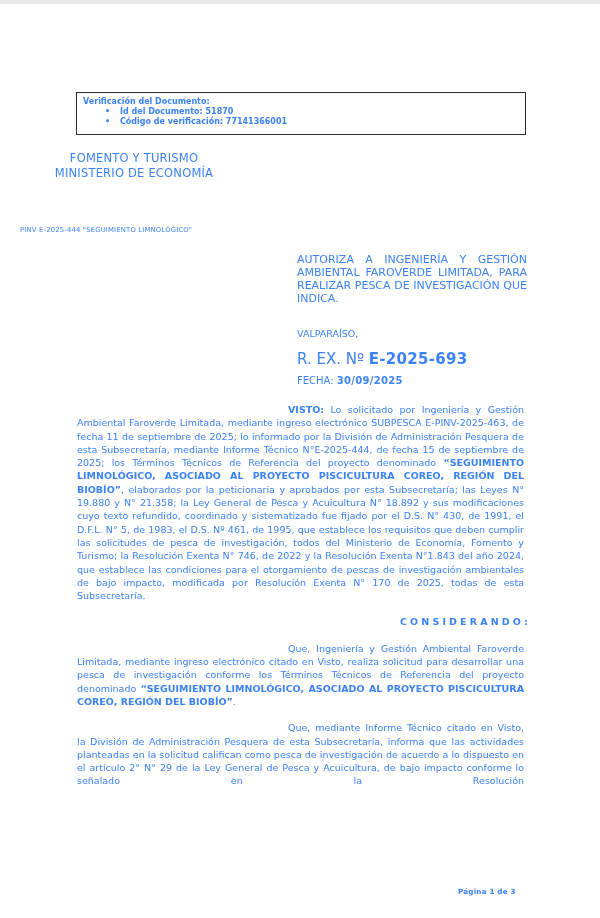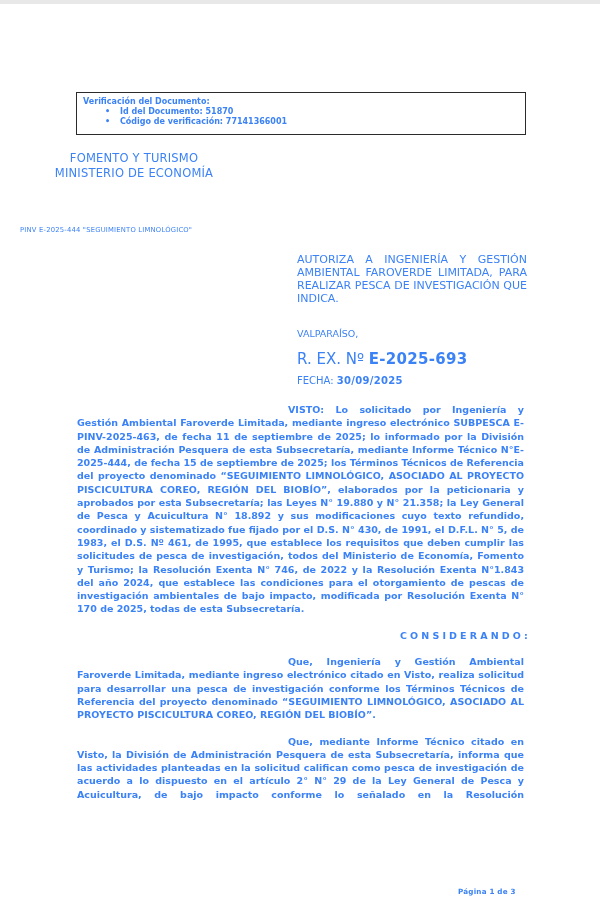--- a/index.html
+++ b/index.html
@@ -84,21 +84,21 @@
 
   
   .body-text {
     position: absolute;
     left: 77px; top: 399px;
     width: 447px;
     font-size: 9.5px;
     line-height: 13.3px;
     text-align: justify;
   }
-  .body-text p { margin: 0 0 13px; text-indent: 211px; font-weight: bold; }
+  .body-text p { margin: 0 0 13px; text-indent: 211px; }
   .considerando {
     font-weight: bold;
     letter-spacing: 0.33em;
     text-align: left;
     padding-left: 112px;
     margin: 0 0 13px;
   }
   .p-cont { text-align-last: justify; }
 
   

